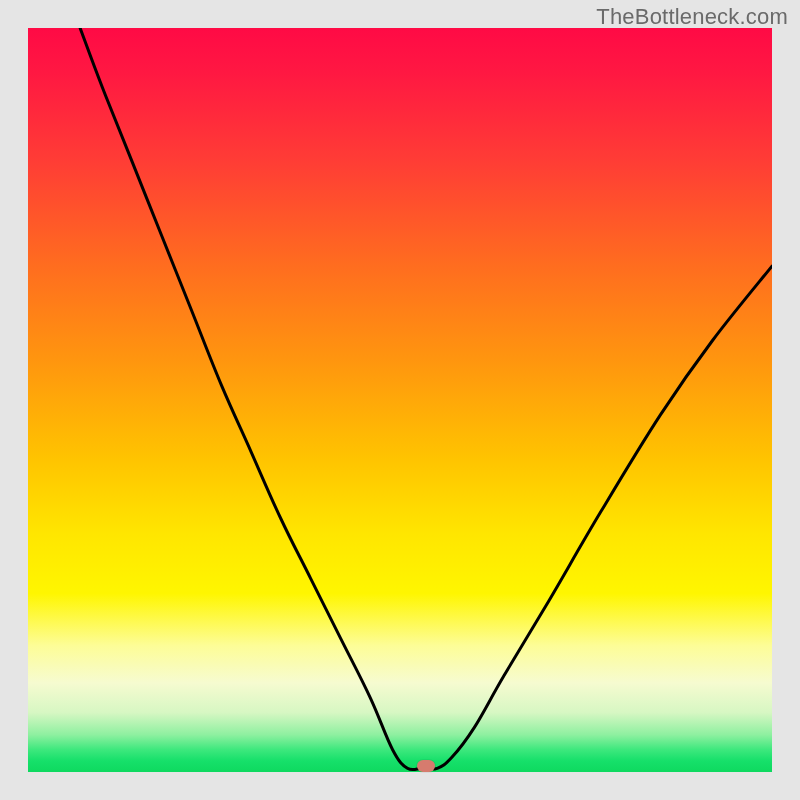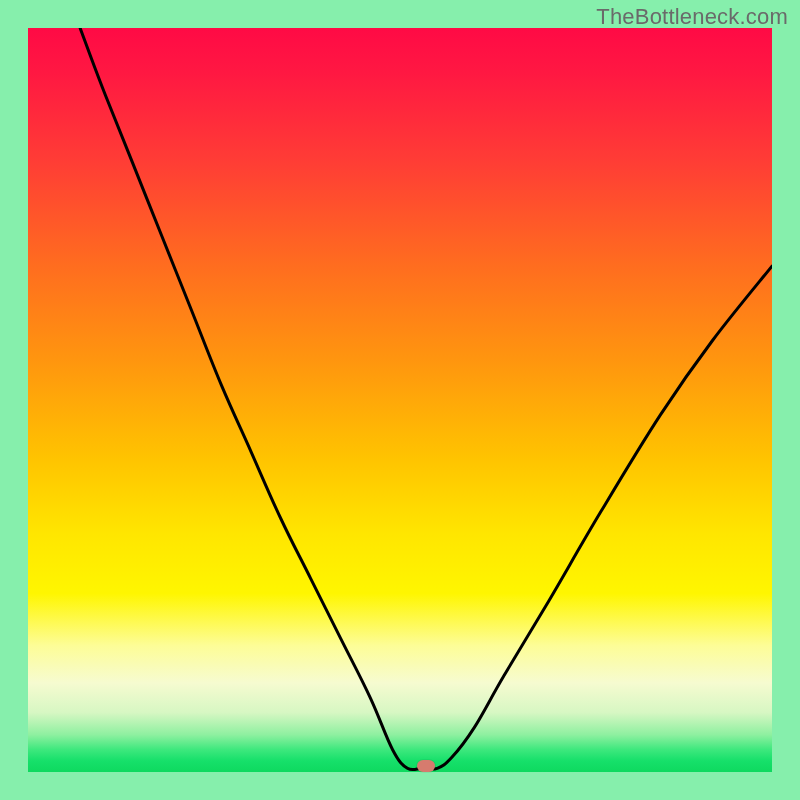--- a/index.html
+++ b/index.html
@@ -7,21 +7,21 @@
     padding: 0;
     width: 800px;
     height: 800px;
     background: #000;
     overflow: hidden;
   }
   .frame {
     position: relative;
     width: 800px;
     height: 800px;
-    background: #86efac;
+    background: #e5e5e5;
   }
   .plot-area {
     position: absolute;
     left: 28px;
     top: 28px;
     width: 744px;
     height: 744px;
     
     background: linear-gradient(
       to bottom,

